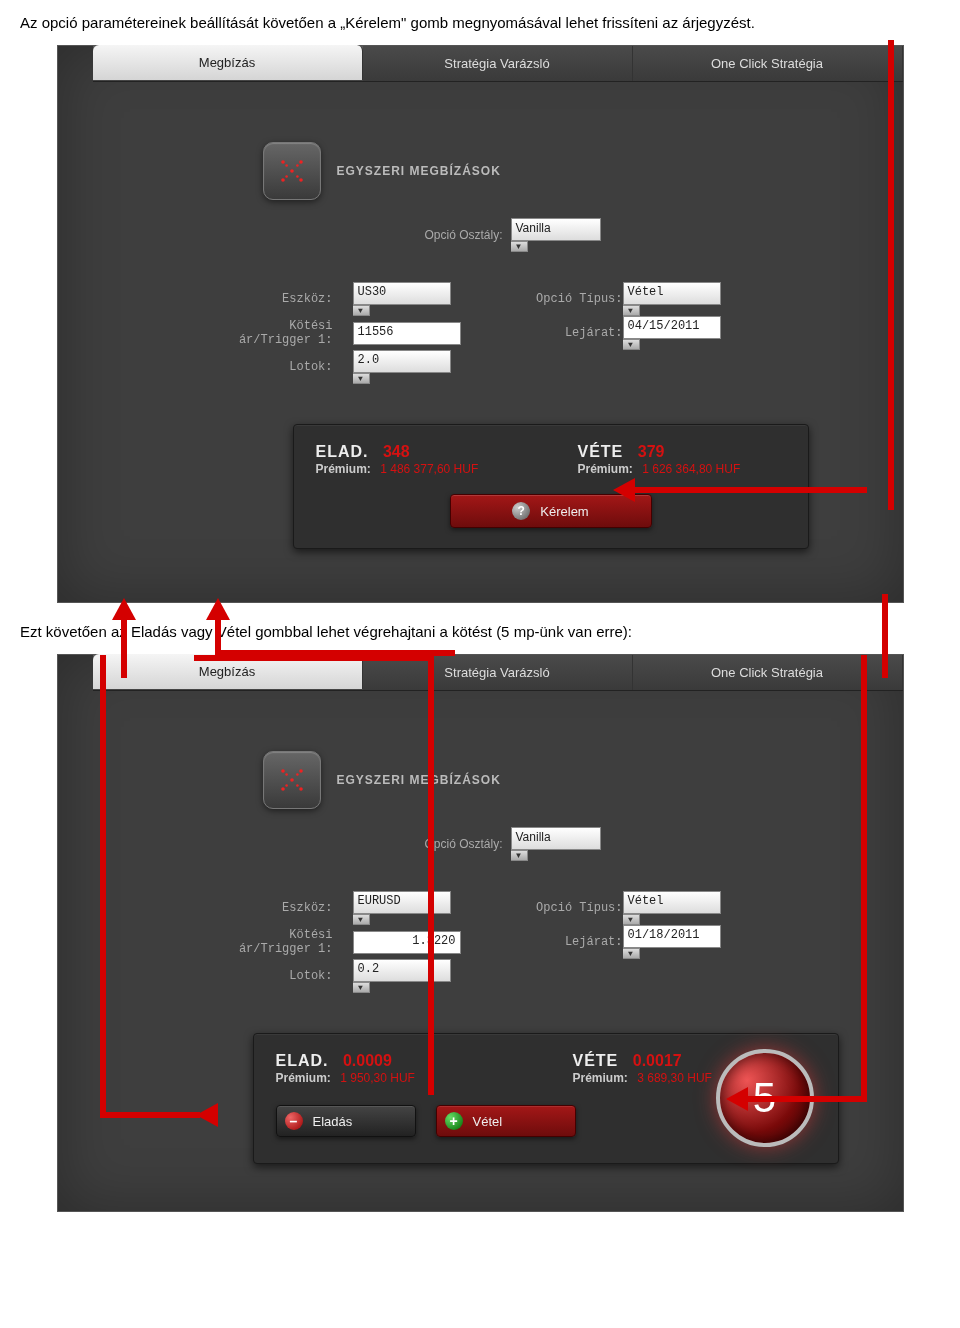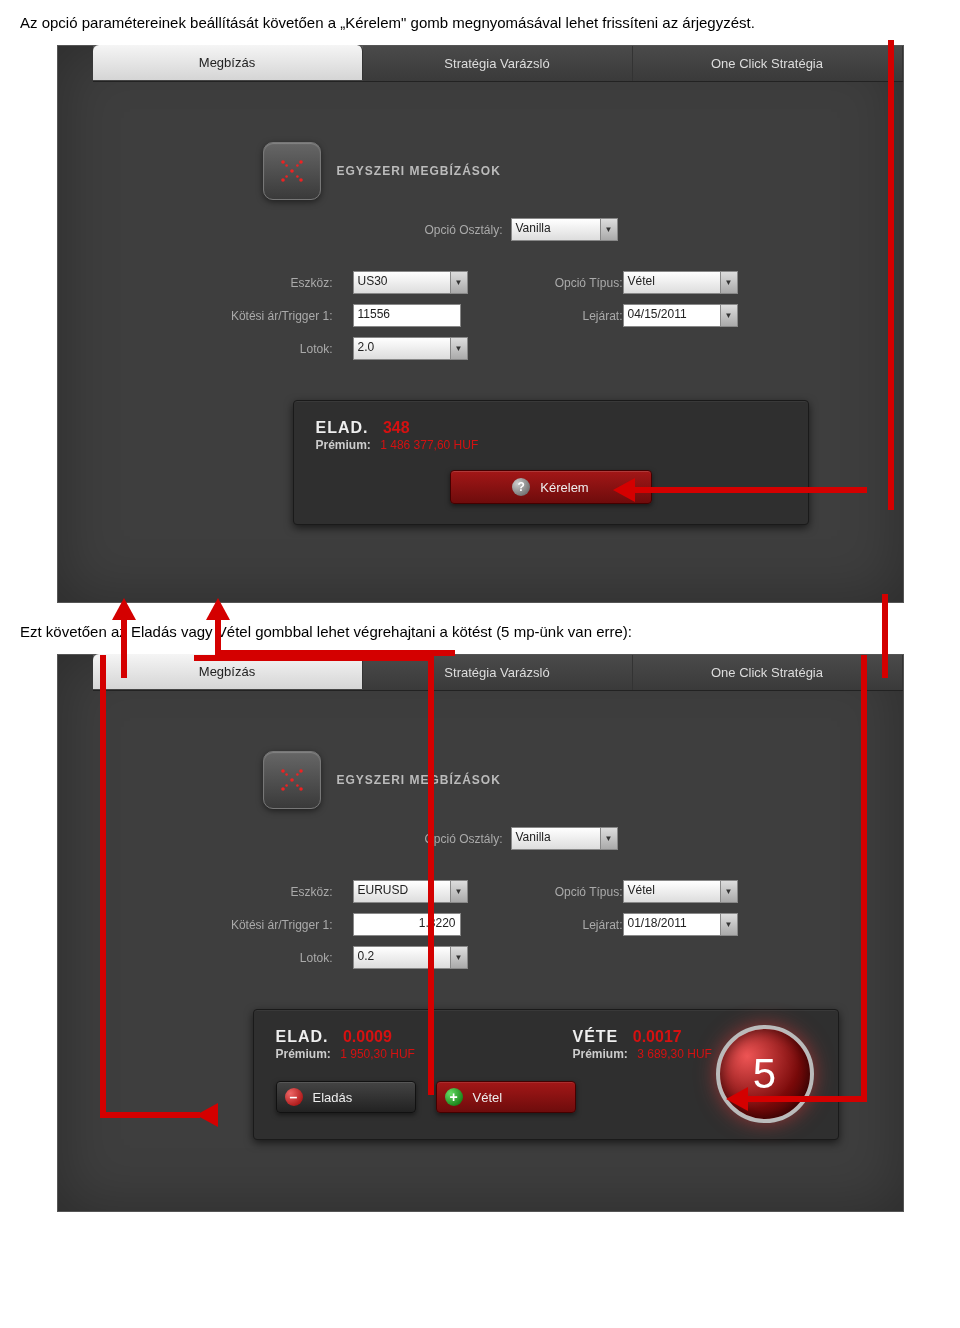--- a/index.html
+++ b/index.html
@@ -95,39 +95,40 @@
     padding: 2px 4px;
     color: #222;
     height: 17px;
     box-sizing: content-box;
   }
   .field.dd {
     background: linear-gradient(#fff,#ddd);
   }
   .dd-wrap {
     display: flex;
+    flex-direction: column;
   }
   .dd-btn {
     width: 16px;
     background: linear-gradient(#ddd,#aaa);
     border: 1px solid #888;
     border-left: none;
     display: flex;
     align-items: center;
     justify-content: center;
     font-size: 8px;
     color: #333;
   }
   .form-grid {
     display: grid;
     grid-template-columns: 130px 120px 40px 110px 120px 20px;
-    row-gap: 10px;
     align-items: center;
     margin-left: 100px;
     margin-bottom: 40px;
+    font-family: Liberation Mono, monospace;
   }
   .quote-box {
     width: 470px;
     margin-left: 170px;
     background: #2f2f2f;
     border: 1px solid #1a1a1a;
     border-radius: 4px;
     padding: 18px 22px 20px 22px;
     box-shadow: 0 3px 8px rgba(0,0,0,.6), inset 0 1px 0 rgba(255,255,255,.05);
     position: relative;
@@ -326,20 +327,28 @@
     <div class="quote-box">
       <div class="quote-row">
         <div class="quote-col">
           <span class="q-label">ELAD.</span>
           <span class="q-val">348</span>
           <div class="prem-row">
             <span class="prem-label">Prémium:</span>
             <span class="prem-val">1 486 377,60 HUF</span>
           </div>
         </div>
+        <div class="quote-col">
+          <span class="q-label">VÉTE</span>
+          <span class="q-val">379</span>
+          <div class="prem-row">
+            <span class="prem-label">Prémium:</span>
+            <span class="prem-val">1 626 364,80 HUF</span>
+          </div>
+        </div>
       </div>
       <div class="req-btn">
         <span class="help-ico">?</span>
         <span>Kérelem</span>
       </div>
     </div>
   </div>
 
   <div class="arrowhead-left" style="top:432px; left:555px;"></div>
   <div class="arrow h" style="top:441px; left:577px; width:232px;"></div>

